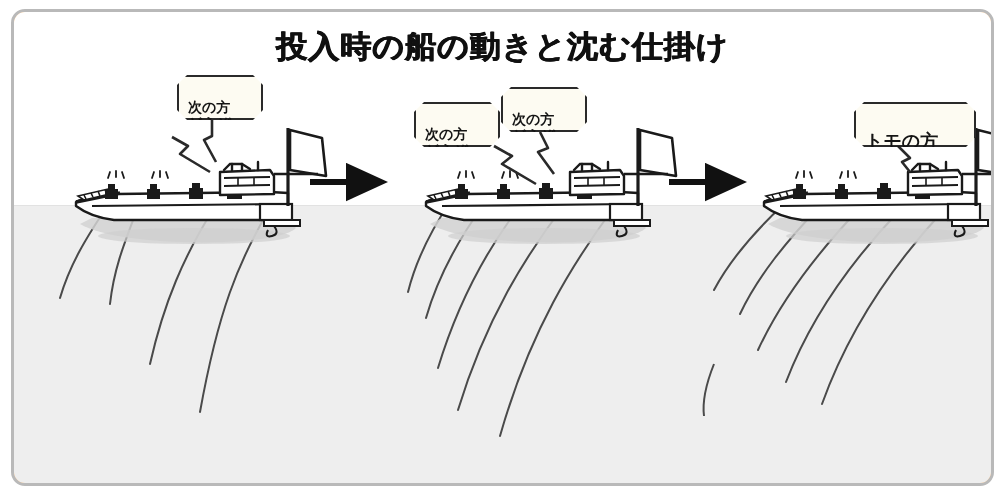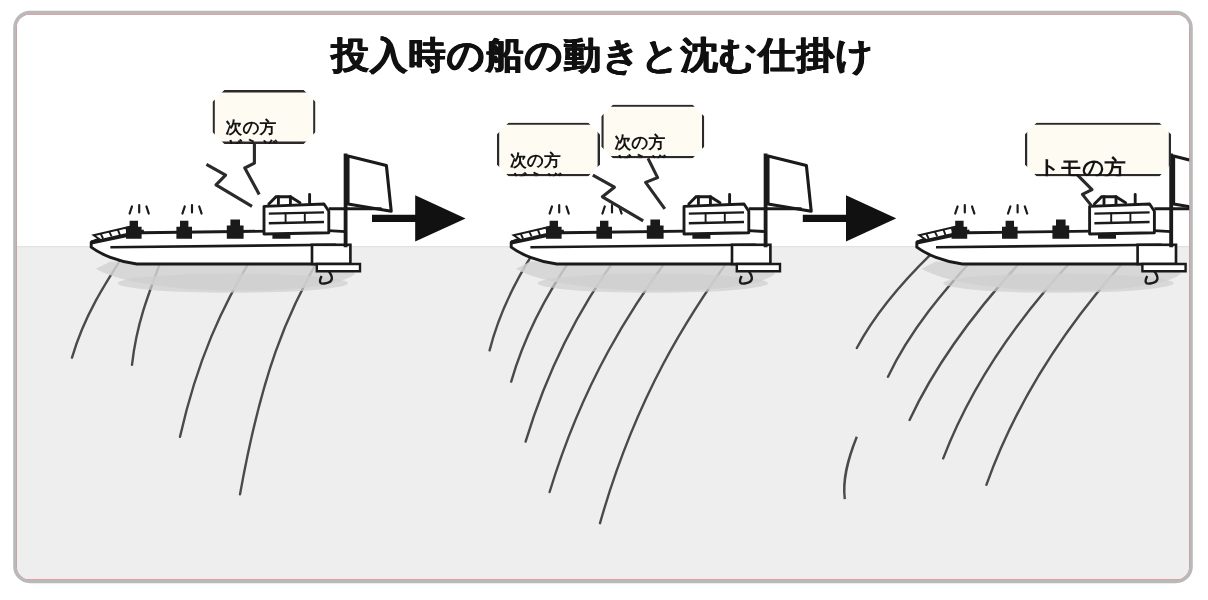--- a/index.html
+++ b/index.html
@@ -19,21 +19,21 @@
   }
   .frame {
     position: absolute;
     left: 11px;
     top: 9px;
     width: 983px;
     height: 477px;
     border: 3px solid #b9b9b9;
     border-radius: 14px;
     box-sizing: border-box;
-    background: #ef4444;
+    background: #fdba74;
     overflow: hidden;
   }
   .sky {
     position: absolute;
     left: 0; top: 0; right: 0;
     height: 193px;
     background: #ffffff;
   }
   .water {
     position: absolute;

